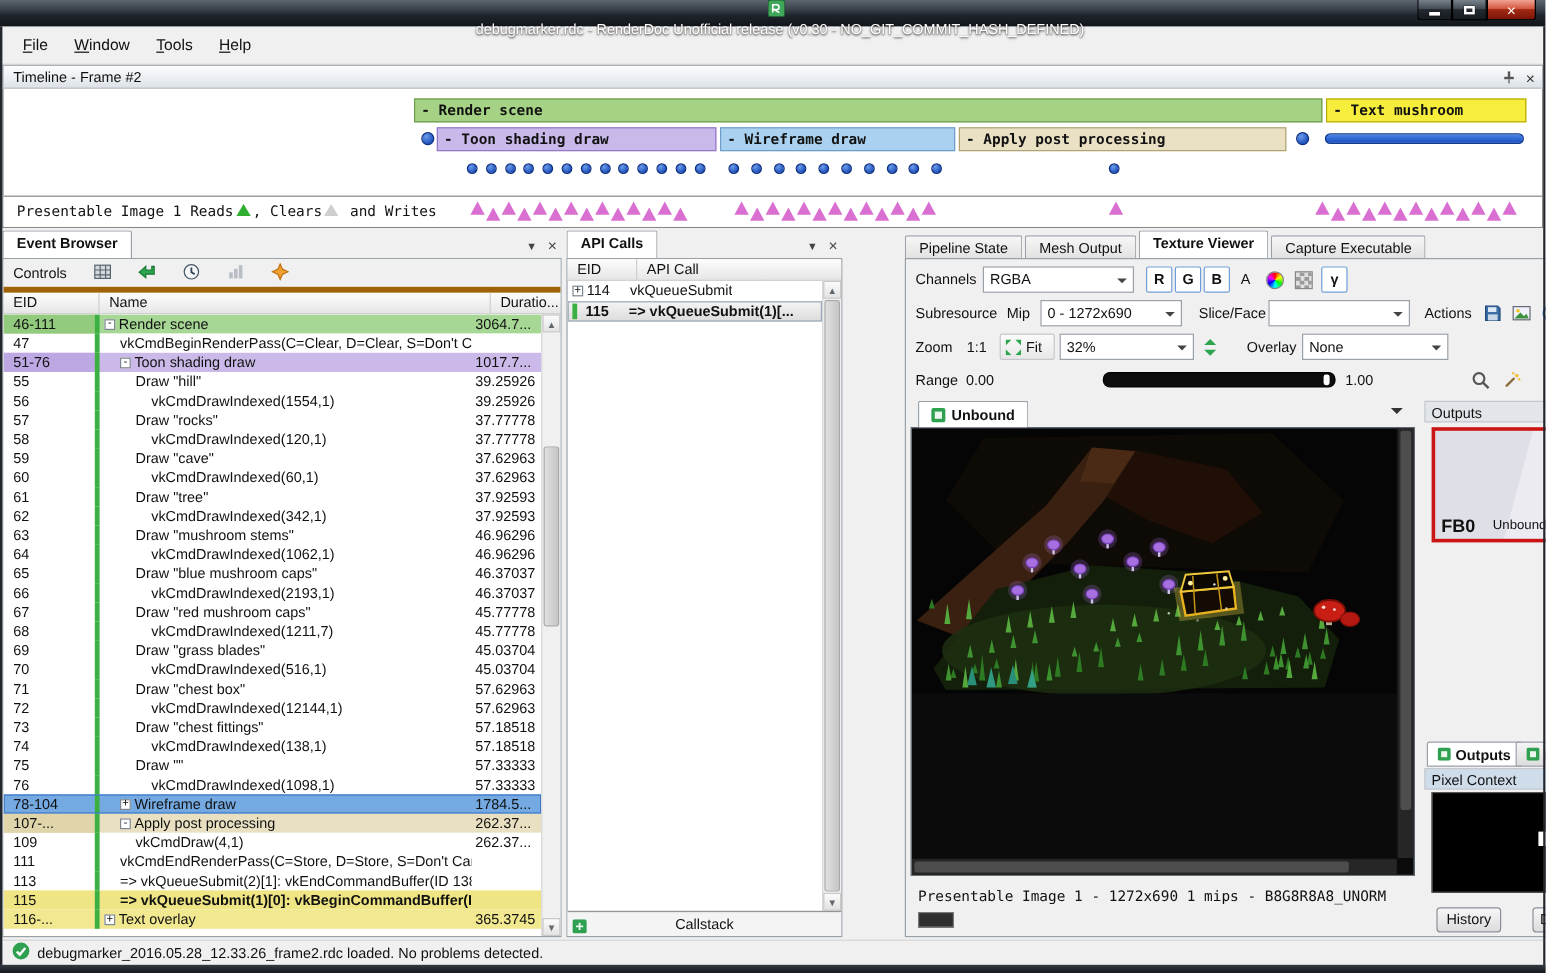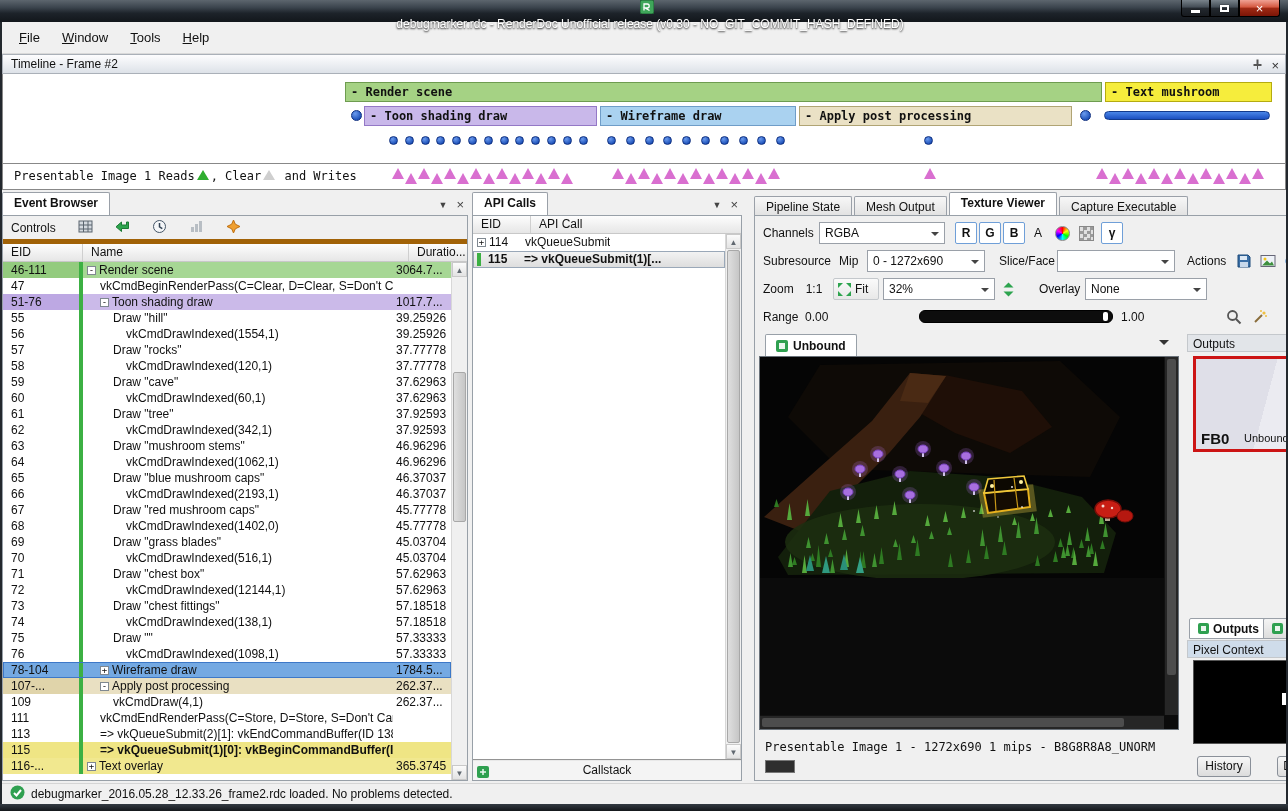--- a/index.html
+++ b/index.html
@@ -209,21 +209,21 @@
       <div class="tl-dot" style="left: 641.6px; top: 62px;"></div>
       <div class="tl-dot" style="left: 660.4px; top: 62px;"></div>
       <div class="tl-dot" style="left: 679.2px; top: 62px;"></div>
       <div class="tl-dot" style="left: 698px; top: 62px;"></div>
       <div class="tl-dot" style="left: 716.8px; top: 62px;"></div>
       <div class="tl-dot" style="left: 735.6px; top: 62px;"></div>
       <div class="tl-dot" style="left: 754.4px; top: 62px;"></div>
       <div class="tl-dot" style="left: 773.2px; top: 62px;"></div>
       <div class="tl-dot" style="left: 921px; top: 62px;"></div>
       <div class="tl-footer">
-        <span class="tl-ftext"><span>Presentable Image 1 Reads</span><span class="tri-inline"></span><span>, Clear</span><span class="tri-inline clear"></span><span> and Writes</span></span>
+        <span class="tl-ftext"><span>Presentable Image 1 Reads</span><span class="tri-inline"></span><span>, Clears</span><span class="tri-inline clear"></span><span> and Writes</span></span>
         <div class="tri" style="left: 389px; top: 4px;"></div>
         <div class="tri" style="left: 402px; top: 9px;"></div>
         <div class="tri" style="left: 415px; top: 4px;"></div>
         <div class="tri" style="left: 428px; top: 9px;"></div>
         <div class="tri" style="left: 441px; top: 4px;"></div>
         <div class="tri" style="left: 454px; top: 9px;"></div>
         <div class="tri" style="left: 467px; top: 4px;"></div>
         <div class="tri" style="left: 480px; top: 9px;"></div>
         <div class="tri" style="left: 493px; top: 4px;"></div>
         <div class="tri" style="left: 506px; top: 9px;"></div>
@@ -443,21 +443,21 @@
             <span style="display: inline-block; flex: 0 0 auto; width: 28px;"></span>
             <span>Draw "red mushroom caps"</span>
           </div>
           <div class="cell-dur">45.77778</div>
         </div>
         <div class="erow ">
           <div class="cell-eid">68</div>
           <div class="cell-strip"></div>
           <div class="cell-name">
             <span style="display: inline-block; flex: 0 0 auto; width: 41px;"></span>
-            <span>vkCmdDrawIndexed(1402,0)</span>
+            <span>vkCmdDrawIndexed(1211,7)</span>
           </div>
           <div class="cell-dur">45.77778</div>
         </div>
         <div class="erow ">
           <div class="cell-eid">69</div>
           <div class="cell-strip"></div>
           <div class="cell-name">
             <span style="display: inline-block; flex: 0 0 auto; width: 28px;"></span>
             <span>Draw "grass blades"</span>
           </div>
@@ -594,21 +594,21 @@
         </div>
       </div>
     <div class="vscroll">
       <div class="vs-arrow" style="top:0;">▲</div>
       <div class="vs-arrow" style="bottom:0;">▼</div>
       <div class="vs-thumb" style="top:110px; height:150px;"></div>
     </div>
   </div>
 </div>
 
-<div class="panel" id="api-calls" style="left:472px; top:192px; width:270px; height:589px;">
+<div class="panel" id="api-calls" style="left:472px; top:192px; width:230px; height:589px;">
   <div class="tabstrip">
     <div class="tab active"><span>API Calls</span></div>
     <span class="strip-icons">
       <span style="font-size:9px;">▼</span>
       <span style="font-size:13px;">×</span>
     </span>
   </div>
   <div class="pcontent">
     <div class="api-head">
       <div class="gh-cell" style="width:58px;">EID</div>

